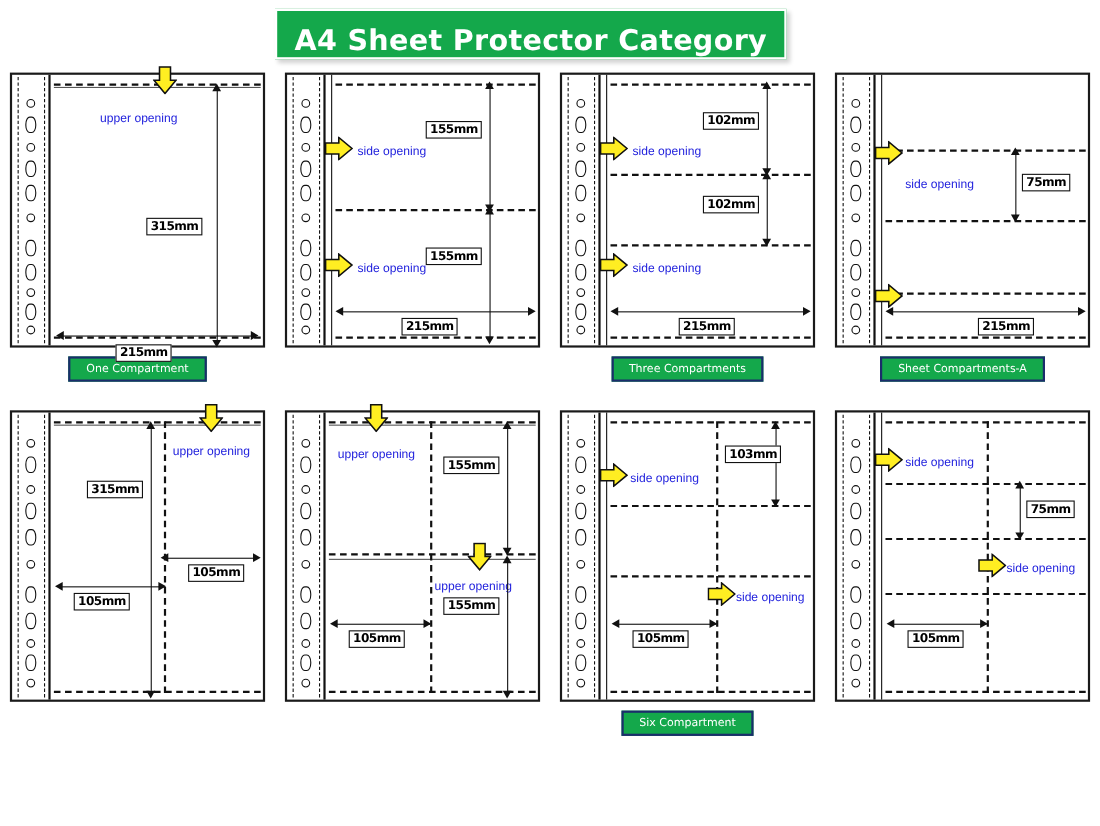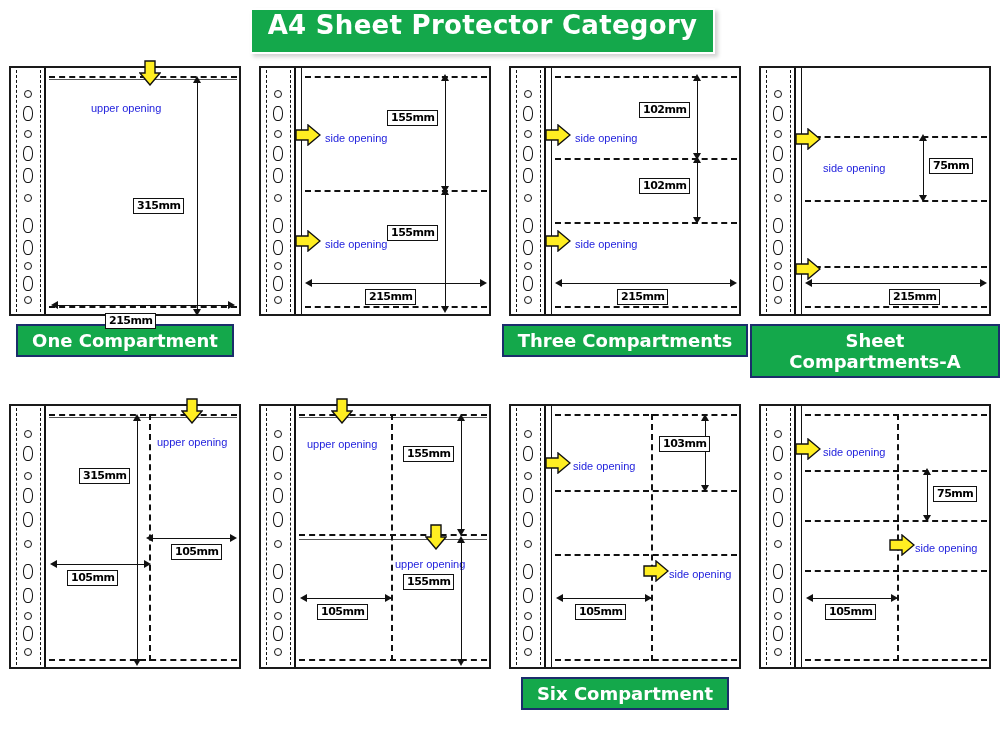--- a/index.html
+++ b/index.html
@@ -6,21 +6,21 @@
   body{
     width:1000px;height:751px;background:#ffffff;
     font-family:"Liberation Sans",sans-serif;
     position:relative;overflow:hidden;
   }
   
   #title-banner{
     position:absolute;left:250px;top:8px;width:465px;height:46px;
     background:#14a84b;border:2px solid #ffffff;
     box-shadow:3px 3px 4px rgba(0,0,0,.18);
-    display:flex;align-items:flex-start;justify-content:center;
+    display:flex;align-items:flex-end;justify-content:center;
     box-sizing:border-box;
   }
   #title-banner span{
     color:#ffffff;font-size:26px;font-weight:bold;letter-spacing:.3px;
     font-family:"DejaVu Sans",sans-serif;
   }
   
   .grid{position:absolute;left:0;top:60px;width:1000px;}
   .row{display:flex;}
   .cell{width:250px;position:relative;}
@@ -94,21 +94,21 @@
   
   .yarrow{position:absolute;z-index:5;}
   .yarrow svg{display:block;}
 
   
   .cap{
     margin:8px auto 0 auto;width:auto;display:block;text-align:center;
   }
   .cap .box{
     display:inline-block;background:#14a84b;border:2px solid #1b2d6b;
-    color:#ffffff;font-size:18px;font-weight:bold;
+    color:#ffffff;font-size:10px;font-weight:normal;
     padding:4px 14px;font-family:"DejaVu Sans",sans-serif;
   }
 </style>
 </head>
 <body>
 
 <div id="title-banner">
   <span>A4 Sheet Protector Category</span>
 </div>
 

